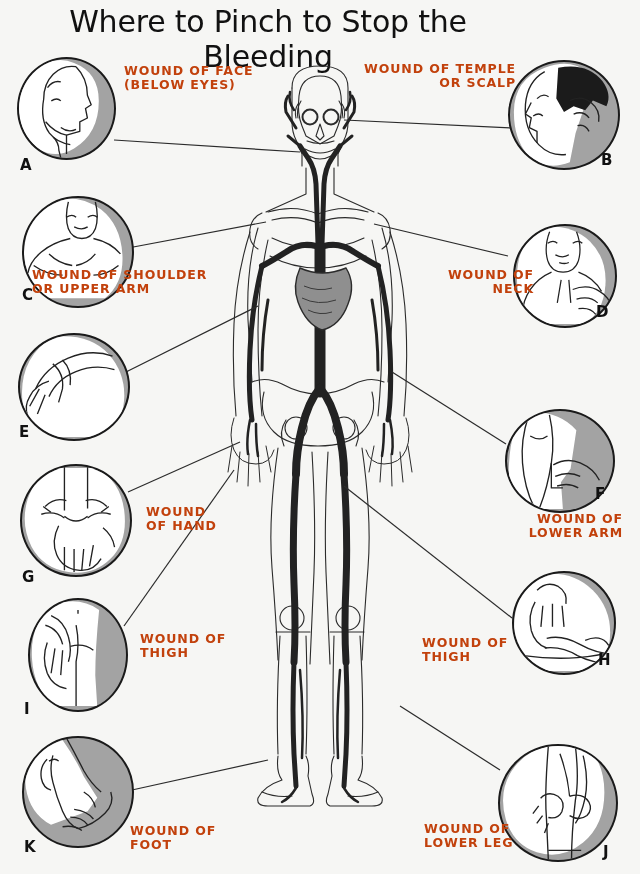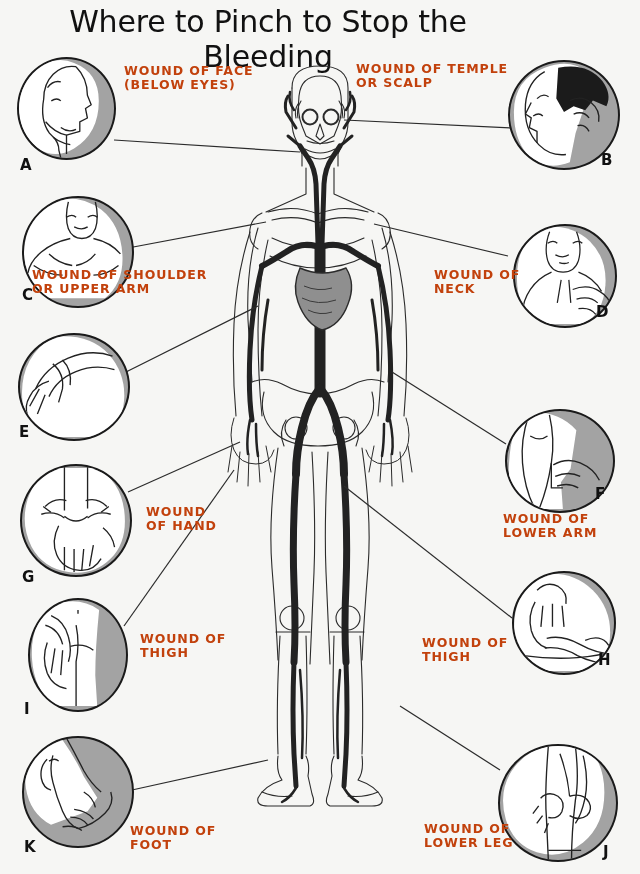--- a/index.html
+++ b/index.html
@@ -62,21 +62,21 @@
   .wlabel {
     position: absolute;
     font-family: "DejaVu Sans", sans-serif;
     font-weight: 700;
     font-size: 12.5px;
     line-height: 14px;
     color: #c2410c;
     letter-spacing: 0.9px;
     white-space: pre-line;
   }
-  .wlabel.center { text-align: left; }
+  .wlabel.center { text-align: right; }
   .wlabel.left   { text-align: left; }
 </style>
 </head>
 <body>
 
 <div id="page">
 
   <div id="title">Where to Pinch to Stop the Bleeding</div>
 
   <svg class="svg-layer" viewBox="0 0 640 874">

